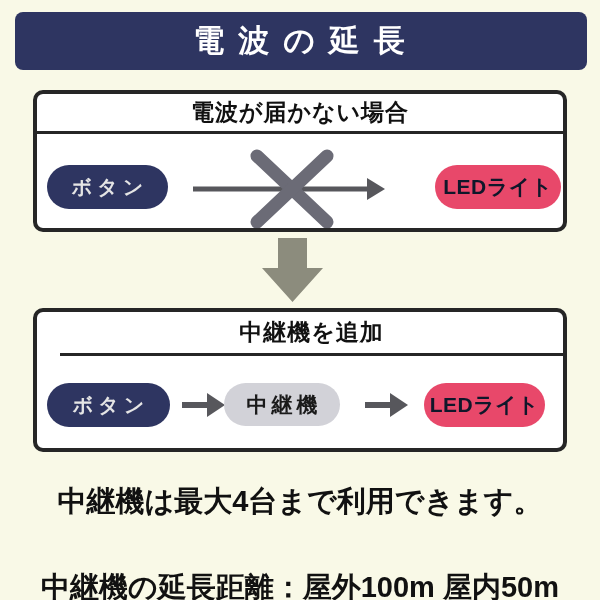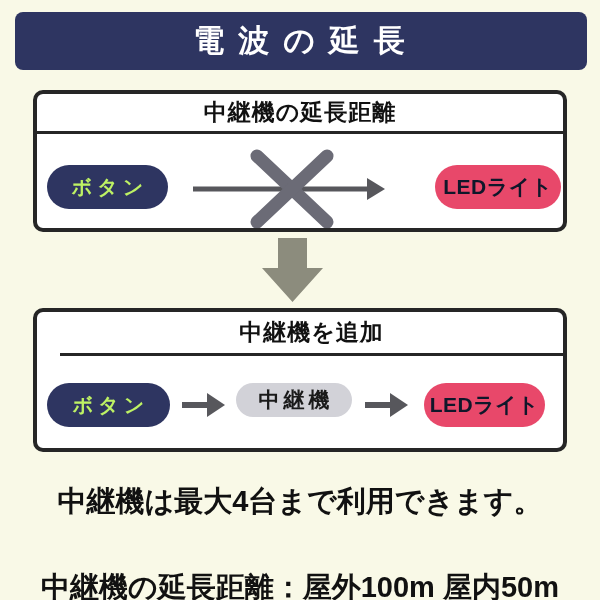--- a/index.html
+++ b/index.html
@@ -29,21 +29,21 @@
     border-bottom:3px solid var(--border,#262626);
     font-size:23px;font-weight:bold;letter-spacing:1px;
   }
   .panel-no-signal .panel-header{height:37px;}
   .panel-repeater .panel-header{height:41px;}
   .pill{
     position:absolute;border-radius:999px;
     display:flex;align-items:center;justify-content:center;
     font-weight:bold;box-sizing:border-box;
   }
-  .pill-navy{background:var(--navy,#2e3561);color:#bef264;font-size:20px;letter-spacing:5px;padding-left:5px;}
+  .pill-navy{background:var(--navy,#2e3561);color:#e5e5e5;font-size:20px;letter-spacing:5px;padding-left:5px;}
   .pill-pink{background:var(--pink,#e8486a);color:#0f172a;font-size:21px;letter-spacing:.5px;}
   .pill-gray{background:var(--gray,#d2d2d8);color:#1a1a1a;font-size:21px;letter-spacing:4px;padding-left:4px;}
   .overlay{position:absolute;left:0;top:0;}
   .down-arrow{position:absolute;left:262px;top:238px;}
   .note{
     position:absolute;left:0;width:600px;text-align:center;font-weight:bold;
   }
   .note-1{top:482px;font-size:29px;}
   .note-2{top:568px;font-size:29px;}
   .arrow-stroke{stroke:var(--arrow,#57575c);}
@@ -53,21 +53,21 @@
 </style>
 </head>
 <body style="--background: #f9f9e7; --navy: #2e3561; --pink: #e8486a; --gray: #d2d2d8; --arrow: #57575c; --x-mark: #6b6b76; --down-arrow: #8c8c7d; --border: #262626; --text: #111111;">
 
 <div class="banner">
   <span>電波の延長</span>
 </div>
 
 <div class="panel panel-no-signal">
   <div class="panel-header">
-    <span>中継機の延長距離</span>
+    <span>電波が届かない場合</span>
   </div>
   <svg class="overlay" width="526" height="134" viewBox="0 0 526 134" aria-hidden="true">
     <line class="arrow-stroke" x1="156" y1="95" x2="330" y2="95" stroke-width="5"></line>
     <polygon class="arrow-fill" points="330,84 348,95 330,106"></polygon>
     <line class="x-stroke" x1="220" y1="62" x2="290" y2="128" stroke-width="13" stroke-linecap="round"></line>
     <line class="x-stroke" x1="290" y1="62" x2="220" y2="128" stroke-width="13" stroke-linecap="round"></line>
   </svg>
   <div class="pill pill-navy" style="left:10px;top:71px;width:121px;height:44px;">
     <span>ボタン</span>
   </div>
@@ -86,21 +86,21 @@
   </div>
   <svg class="overlay" width="526" height="136" viewBox="0 0 526 136" aria-hidden="true">
     <line class="arrow-stroke" x1="145" y1="93" x2="170" y2="93" stroke-width="6"></line>
     <polygon class="arrow-fill" points="170,81 188,93 170,105"></polygon>
     <line class="arrow-stroke" x1="328" y1="93" x2="353" y2="93" stroke-width="6"></line>
     <polygon class="arrow-fill" points="353,81 371,93 353,105"></polygon>
   </svg>
   <div class="pill pill-navy" style="left:10px;top:71px;width:123px;height:44px;">
     <span>ボタン</span>
   </div>
-  <div class="pill pill-gray" style="left:199px;top:71px;width:116px;height:34px;">
+  <div class="pill pill-gray" style="left:187px;top:71px;width:116px;height:43px;">
     <span>中継機</span>
   </div>
   <div class="pill pill-pink" style="left:387px;top:71px;width:121px;height:44px;">
     <span>LEDライト</span>
   </div>
 </div>
 
 <div class="note note-1">中継機は最大4台まで利用できます。</div>
 <div class="note note-2">中継機の延長距離：屋外100m 屋内50m</div>
 

